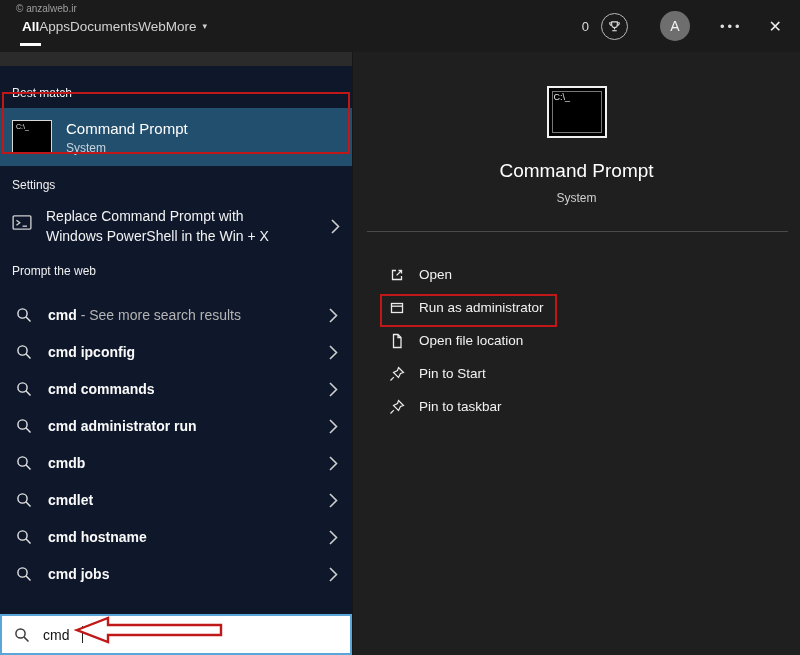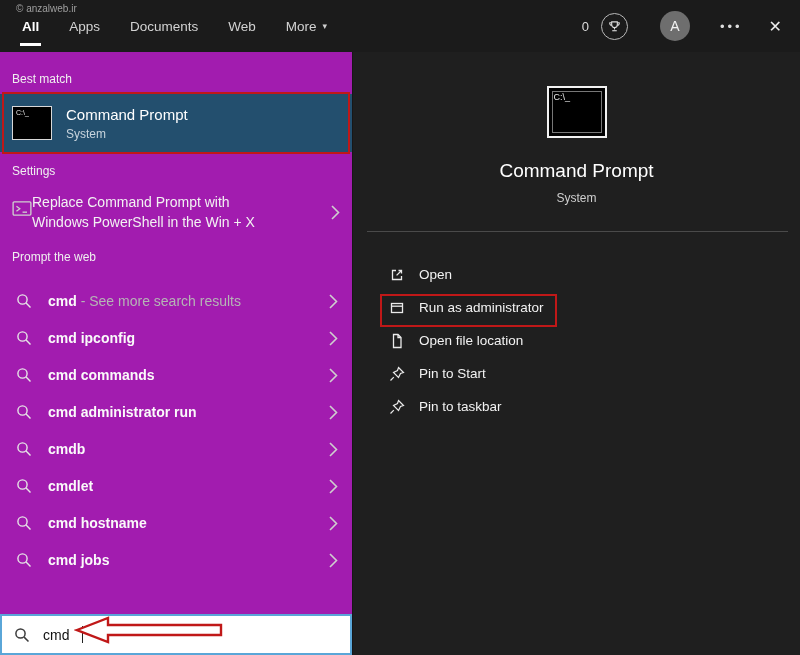--- a/index.html
+++ b/index.html
@@ -2,43 +2,43 @@
 <html><head>
 <meta charset="utf-8">
 <style>
   * { margin:0; padding:0; box-sizing:border-box; }
   body { background:#111; font-family:"Liberation Sans", sans-serif; }
   .screen { position:relative; width:800px; height:655px; background:#2b2b2b; overflow:hidden; color:#fff; }
 
   
   .topbar { position:absolute; left:0; top:0; width:800px; height:52px; background:#1b1b1b; z-index:3; }
   .watermark { position:absolute; left:16px; top:3px; font-size:10px; color:#9f9f9f; }
-  .tabs { position:absolute; left:22px; top:0; height:52px; display:flex; align-items:center; gap:30px; }
+  .tabs { position:absolute; left:22px; top:0; height:52px; display:flex; align-items:center; }
   .tab { position:relative; height:52px; display:flex; align-items:center; font-size:13.5px; color:#d2d2d2; cursor:default; }
   .tab.active { color:#fff; font-weight:700; }
   .tab.active::after { content:""; position:absolute; left:-2px; right:-2px; bottom:6px; height:3px; background:#fff; }
   .tab .dd { font-size:9px; margin-left:6px; color:#cfcfcf; }
   .tb-right { position:absolute; right:0; top:0; height:52px; display:flex; align-items:center; padding-right:18px; }
   .rewards-count { font-size:13px; color:#ddd; margin-right:12px; }
   .trophy { width:27px; height:27px; border:1px solid #b9b9b9; border-radius:50%; display:flex; align-items:center; justify-content:center; color:#ddd; margin-right:32px; }
   .trophy svg { width:15px; height:15px; }
   .avatar { width:30px; height:30px; border-radius:50%; background:#6e6e6e; display:flex; align-items:center; justify-content:center; font-size:14px; color:#f2f2f2; margin-right:30px; }
   .dots { font-size:13px; letter-spacing:3px; color:#dcdcdc; margin-right:26px; }
   .close { font-size:16px; color:#ececec; }
 
   
-  .left { position:absolute; left:0; top:52px; width:352px; bottom:41px; background:#a21caf; padding-top:8px; z-index:1; }
+  .left { position:absolute; left:0; top:66px; width:352px; bottom:41px; background:#0f172a; padding-top:8px; z-index:1; }
   .sec-h { padding:12px 12px 8px; font-size:12px; color:#f0f0f0; }
   .best { height:58px; background:#234f6e; display:flex; align-items:center; padding:0 12px; gap:14px; }
   .bm-title { font-size:15px; color:#fff; }
   .bm-sub { font-size:12px; color:#c8d4dd; margin-top:4px; }
   .cmd-ico { background:#000; color:#e8e8e8; position:relative; flex:0 0 auto; }
   .cmd-ico.sm { width:40px; height:34px; border:1px solid #d8d8d8; font-size:7px; padding:2px 3px; }
   .cmd-ico.lg { width:60px; height:52px; border:2px solid #f2f2f2; font-size:9px; padding:4px 5px; box-shadow:inset 0 0 0 3px #000, inset 0 0 0 4px #777; }
-  .srow { display:flex; align-items:flex-start; padding:6px 12px; gap:0; }
+  .srow { display:flex; align-items:flex-start; padding:6px 12px; gap:14px; }
   .srow-text { font-size:14px; line-height:20px; color:#f2f2f2; width:258px; }
   .sett-ico { margin-top:8px; color:#cfcfcf; }
   .sett-ico svg { width:20px; height:17px; }
   .row { height:37px; display:flex; align-items:flex-end; padding:0 14px 0 16px; gap:16px; }
   .mag { color:#e6e6e6; display:flex; }
   .mag svg { width:16px; height:16px; }
   .row-text { font-size:14px; font-weight:700; color:#fafafa; white-space:nowrap; }
   .row-text .muted { font-weight:400; color:#b5b5b5; }
   .chev { margin-left:auto; display:flex; color:#cfcfcf; }
   .chev svg { width:9px; height:15px; }

